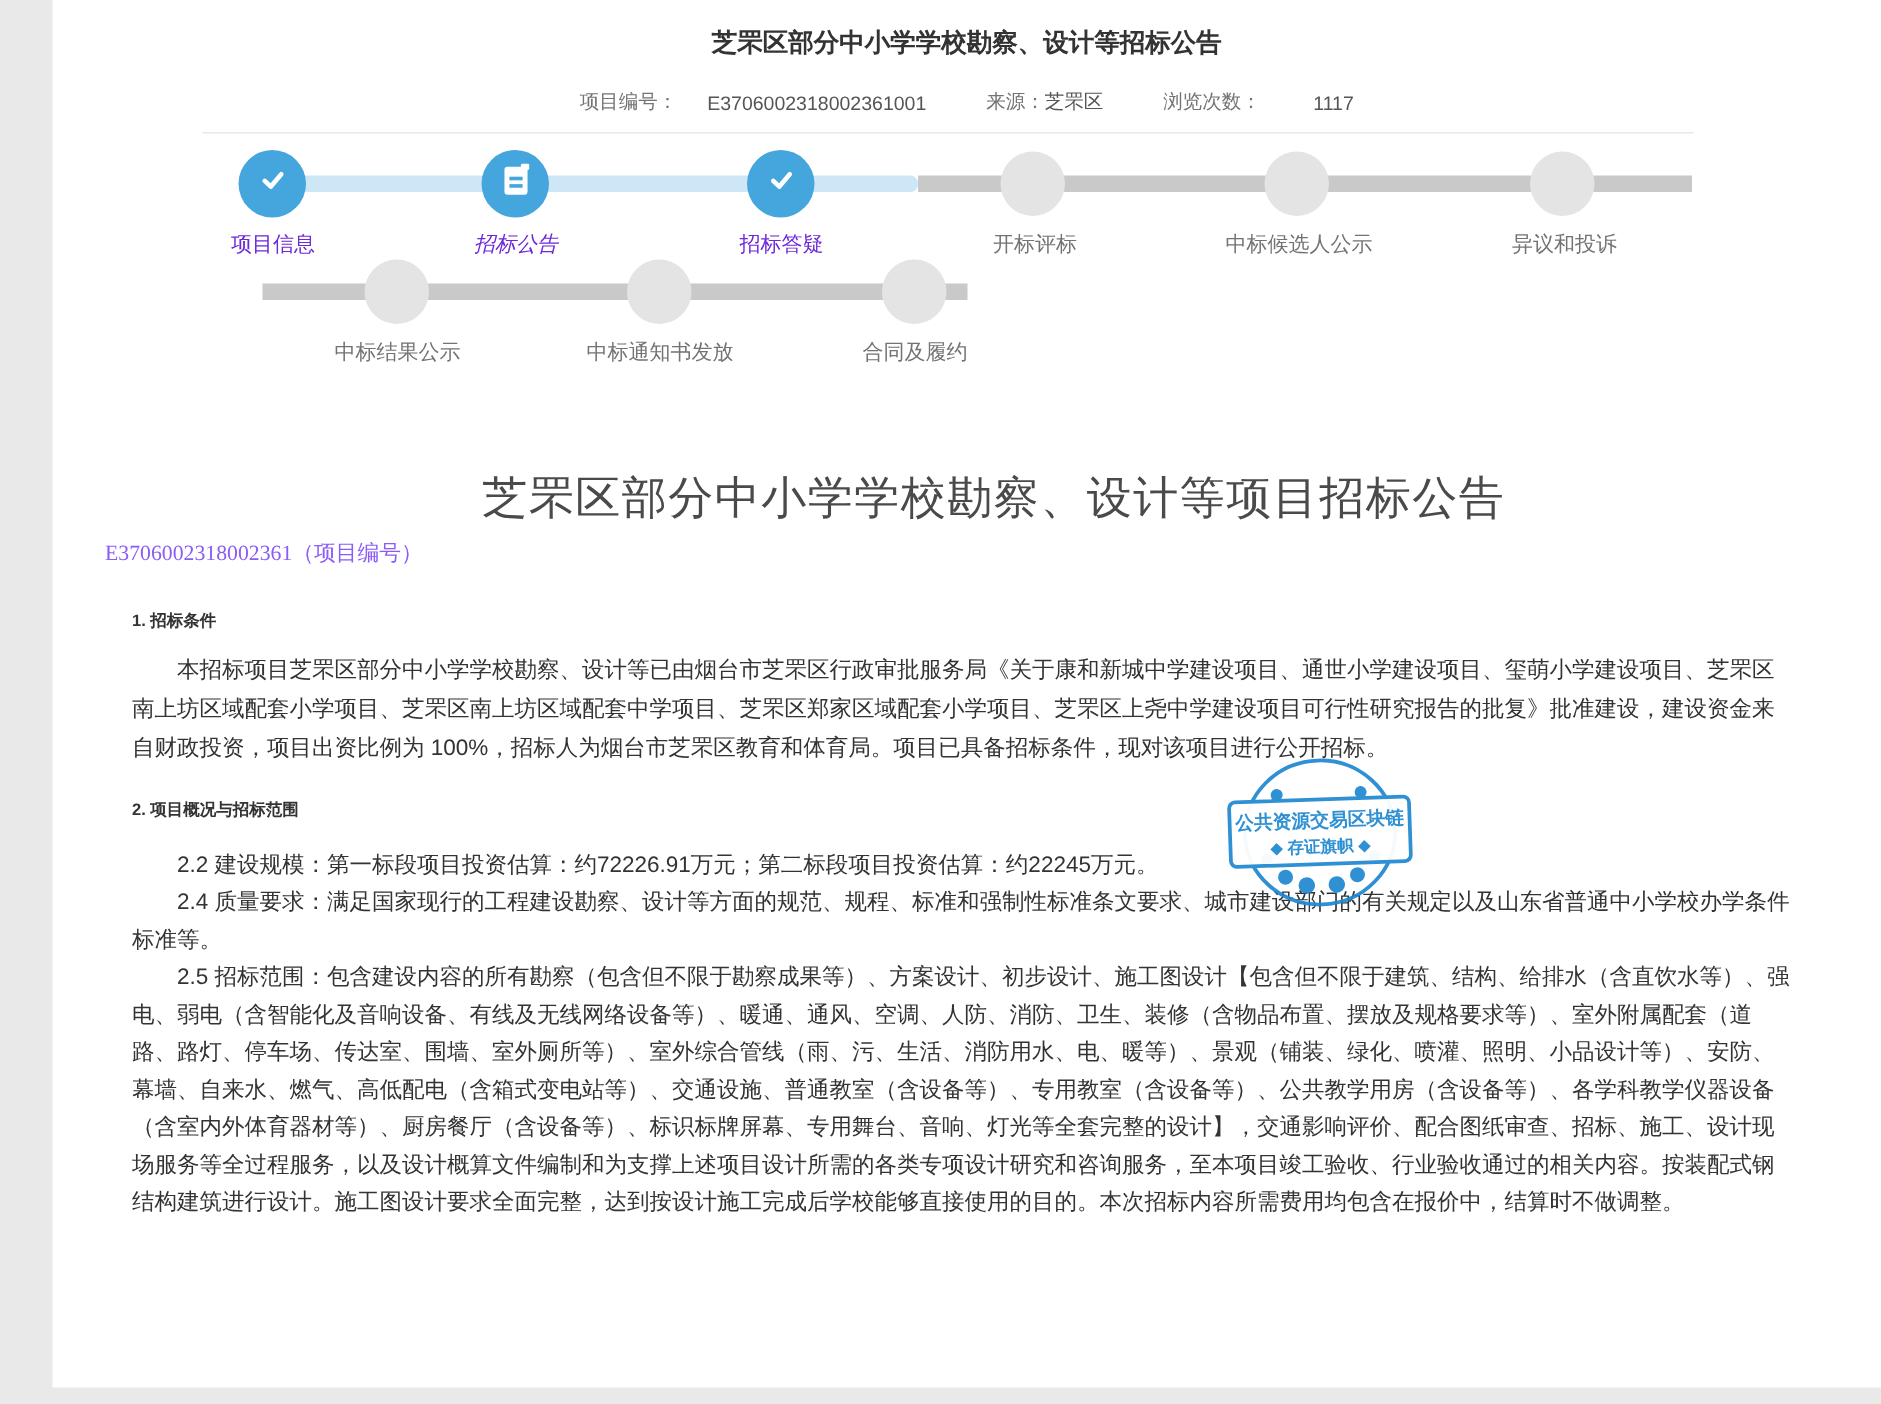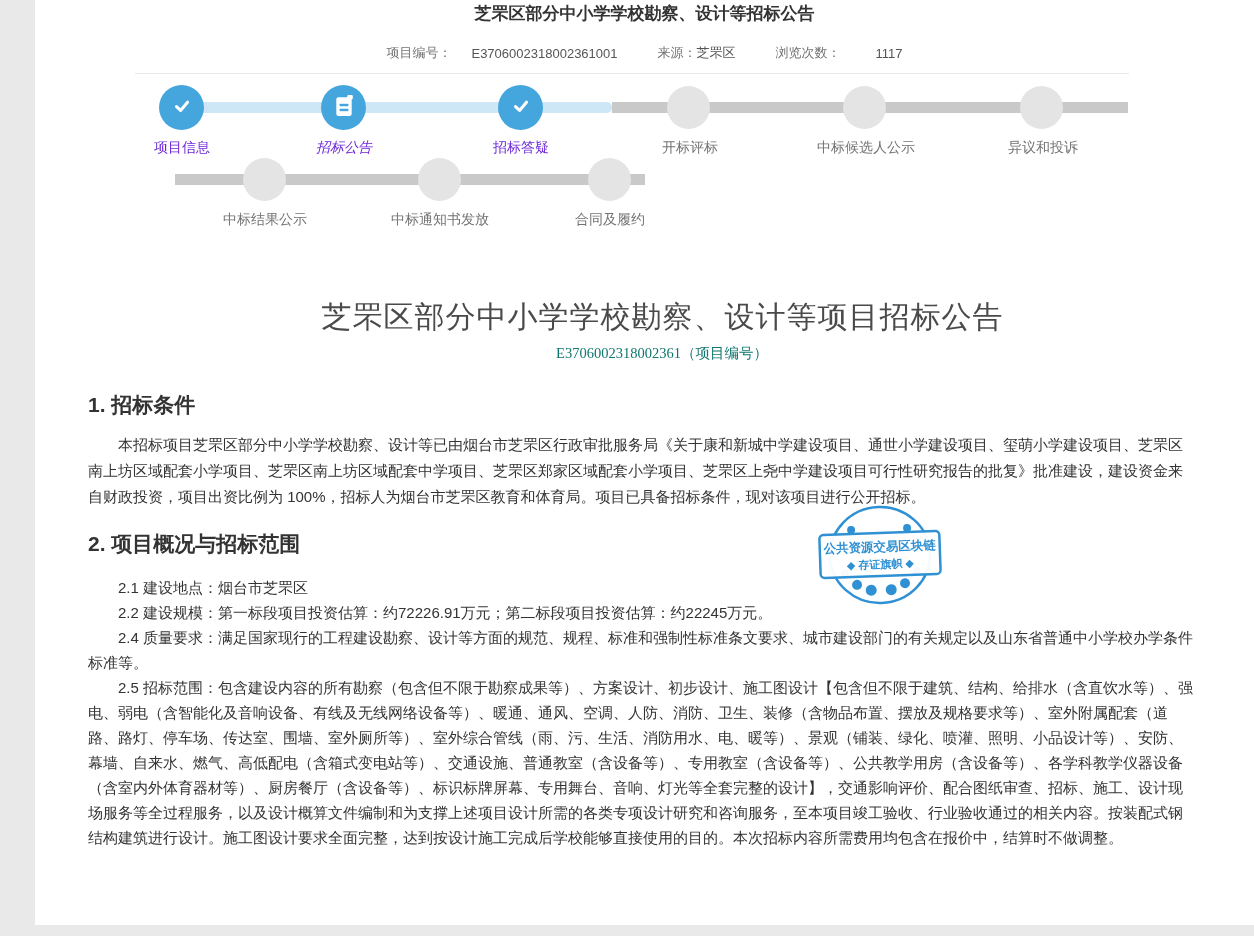--- a/index.html
+++ b/index.html
@@ -1,20 +1,20 @@
 <!DOCTYPE html>
 <html><head>
 <meta charset="utf-8">
 <style>
   * { margin:0; padding:0; box-sizing:border-box; }
   html,body { width:1254px; height:936px; background:#e9e9e9; font-family:"Liberation Sans","DejaVu Sans",sans-serif; }
   .card { position:relative; margin-left:35px; width:1219px; height:925px; background:#ffffff; }
 
   
-  .page-title { padding-top:2px; text-align:center; font-size:17px; font-weight:bold; color:#333; }
+  .page-title { padding-top:17px; text-align:center; font-size:17px; font-weight:bold; color:#333; }
   .meta-row { margin-top:19px; display:flex; justify-content:center; align-items:center; font-size:13px; color:#555; }
   .meta-label { color:#737373; }
   .m-gap20 { margin-left:20px; }
   .m-gap40 { margin-left:40px; }
   .m-gap35 { margin-left:35px; }
   .separator { margin:11px 125px 0 100px; border-bottom:1px solid #e4e9ee; }
 
   
   .stepper { position:relative; height:175px; }
   .sline { position:absolute; height:11px; border-radius:5px; }
@@ -22,23 +22,23 @@
   .sline.rest { background:#c9c9c9; border-radius:0; }
   .snode { position:absolute; width:45px; height:45px; border-radius:50%; display:flex; align-items:center; justify-content:center; }
   .snode.blue { background:#45a6dd; }
   .snode.gray { background:#e4e4e4; width:43px; height:43px; }
   .slabel { position:absolute; width:160px; text-align:center; font-size:14px; }
   .slabel.active { color:#6d28d9; }
   .slabel.pending { color:#737373;text-align:center; }
 
   
   .doc-title { margin-top:48px; text-align:center; font-family:"Liberation Serif","DejaVu Serif",serif; font-size:30px; font-weight:400; color:#4a4a4a; letter-spacing:1px;padding-left:36px; }
-  .doc-subtitle { margin-top:6px; text-align:center; font-family:"Liberation Serif","DejaVu Serif",serif; font-size:14.5px; color:#0f766e;margin-left:35px; }
+  .doc-subtitle { margin-top:6px; font-family:"Liberation Serif","DejaVu Serif",serif; font-size:14.5px; color:#8b5cf6;margin-left:35px; }
   .content { margin:28px 58px 0 53px; font-size:15px; color:#333; }
-  .sec-heading { font-size:21px; font-weight:bold; color:#333; margin-bottom:13px; }
+  .sec-heading { font-size:11px; font-weight:bold; color:#333; margin-bottom:13px; }
   .sec-heading.second { margin-top:20px; margin-bottom:17px; }
   .para { text-indent:2em; line-height:26px; }
   .item { text-indent:2em; line-height:25px; }
   .item-sub { padding-left:145px; line-height:25px; }
 
   
   .stamp { position:absolute; left:765px; top:502px; width:160px; height:105px; opacity:.92; pointer-events:none; }
 </style>
 </head>
 <body>
@@ -106,21 +106,20 @@
   </div>
 
   <div class="doc-title">芝罘区部分中小学学校勘察、设计等项目招标公告</div>
   <div class="doc-subtitle">E3706002318002361（项目编号）</div>
 
   <div class="content">
     <div class="sec-heading">1. 招标条件</div>
     <p class="para">本招标项目芝罘区部分中小学学校勘察、设计等已由烟台市芝罘区行政审批服务局《关于康和新城中学建设项目、通世小学建设项目、玺萌小学建设项目、芝罘区南上坊区域配套小学项目、芝罘区南上坊区域配套中学项目、芝罘区郑家区域配套小学项目、芝罘区上尧中学建设项目可行性研究报告的批复》批准建设，建设资金来自财政投资，项目出资比例为 100%，招标人为烟台市芝罘区教育和体育局。项目已具备招标条件，现对该项目进行公开招标。</p>
 
     <div class="sec-heading second">2. 项目概况与招标范围</div>
-    <div class="item">2.1 建设地点：烟台市芝罘区</div>
     <div class="item">2.2 建设规模：第一标段项目投资估算：约72226.91万元；第二标段项目投资估算：约22245万元。</div>
     <div class="item">2.4 质量要求：满足国家现行的工程建设勘察、设计等方面的规范、规程、标准和强制性标准条文要求、城市建设部门的有关规定以及山东省普通中小学校办学条件标准等。</div>
     <div class="item">2.5 招标范围：包含建设内容的所有勘察（包含但不限于勘察成果等）、方案设计、初步设计、施工图设计【包含但不限于建筑、结构、给排水（含直饮水等）、强电、弱电（含智能化及音响设备、有线及无线网络设备等）、暖通、通风、空调、人防、消防、卫生、装修（含物品布置、摆放及规格要求等）、室外附属配套（道路、路灯、停车场、传达室、围墙、室外厕所等）、室外综合管线（雨、污、生活、消防用水、电、暖等）、景观（铺装、绿化、喷灌、照明、小品设计等）、安防、幕墙、自来水、燃气、高低配电（含箱式变电站等）、交通设施、普通教室（含设备等）、专用教室（含设备等）、公共教学用房（含设备等）、各学科教学仪器设备（含室内外体育器材等）、厨房餐厅（含设备等）、标识标牌屏幕、专用舞台、音响、灯光等全套完整的设计】，交通影响评价、配合图纸审查、招标、施工、设计现场服务等全过程服务，以及设计概算文件编制和为支撑上述项目设计所需的各类专项设计研究和咨询服务，至本项目竣工验收、行业验收通过的相关内容。按装配式钢结构建筑进行设计。施工图设计要求全面完整，达到按设计施工完成后学校能够直接使用的目的。本次招标内容所需费用均包含在报价中，结算时不做调整。</div>
   </div>
 
   <div class="stamp">
     <svg width="160" height="105" viewBox="0 0 160 105">
       <g transform="rotate(-2 80 53)">
         <ellipse cx="80" cy="53" rx="50" ry="48" fill="none" stroke="#1e88d0" stroke-width="2.5"></ellipse>
         <circle cx="52" cy="27" r="4" fill="#1e88d0"></circle>

